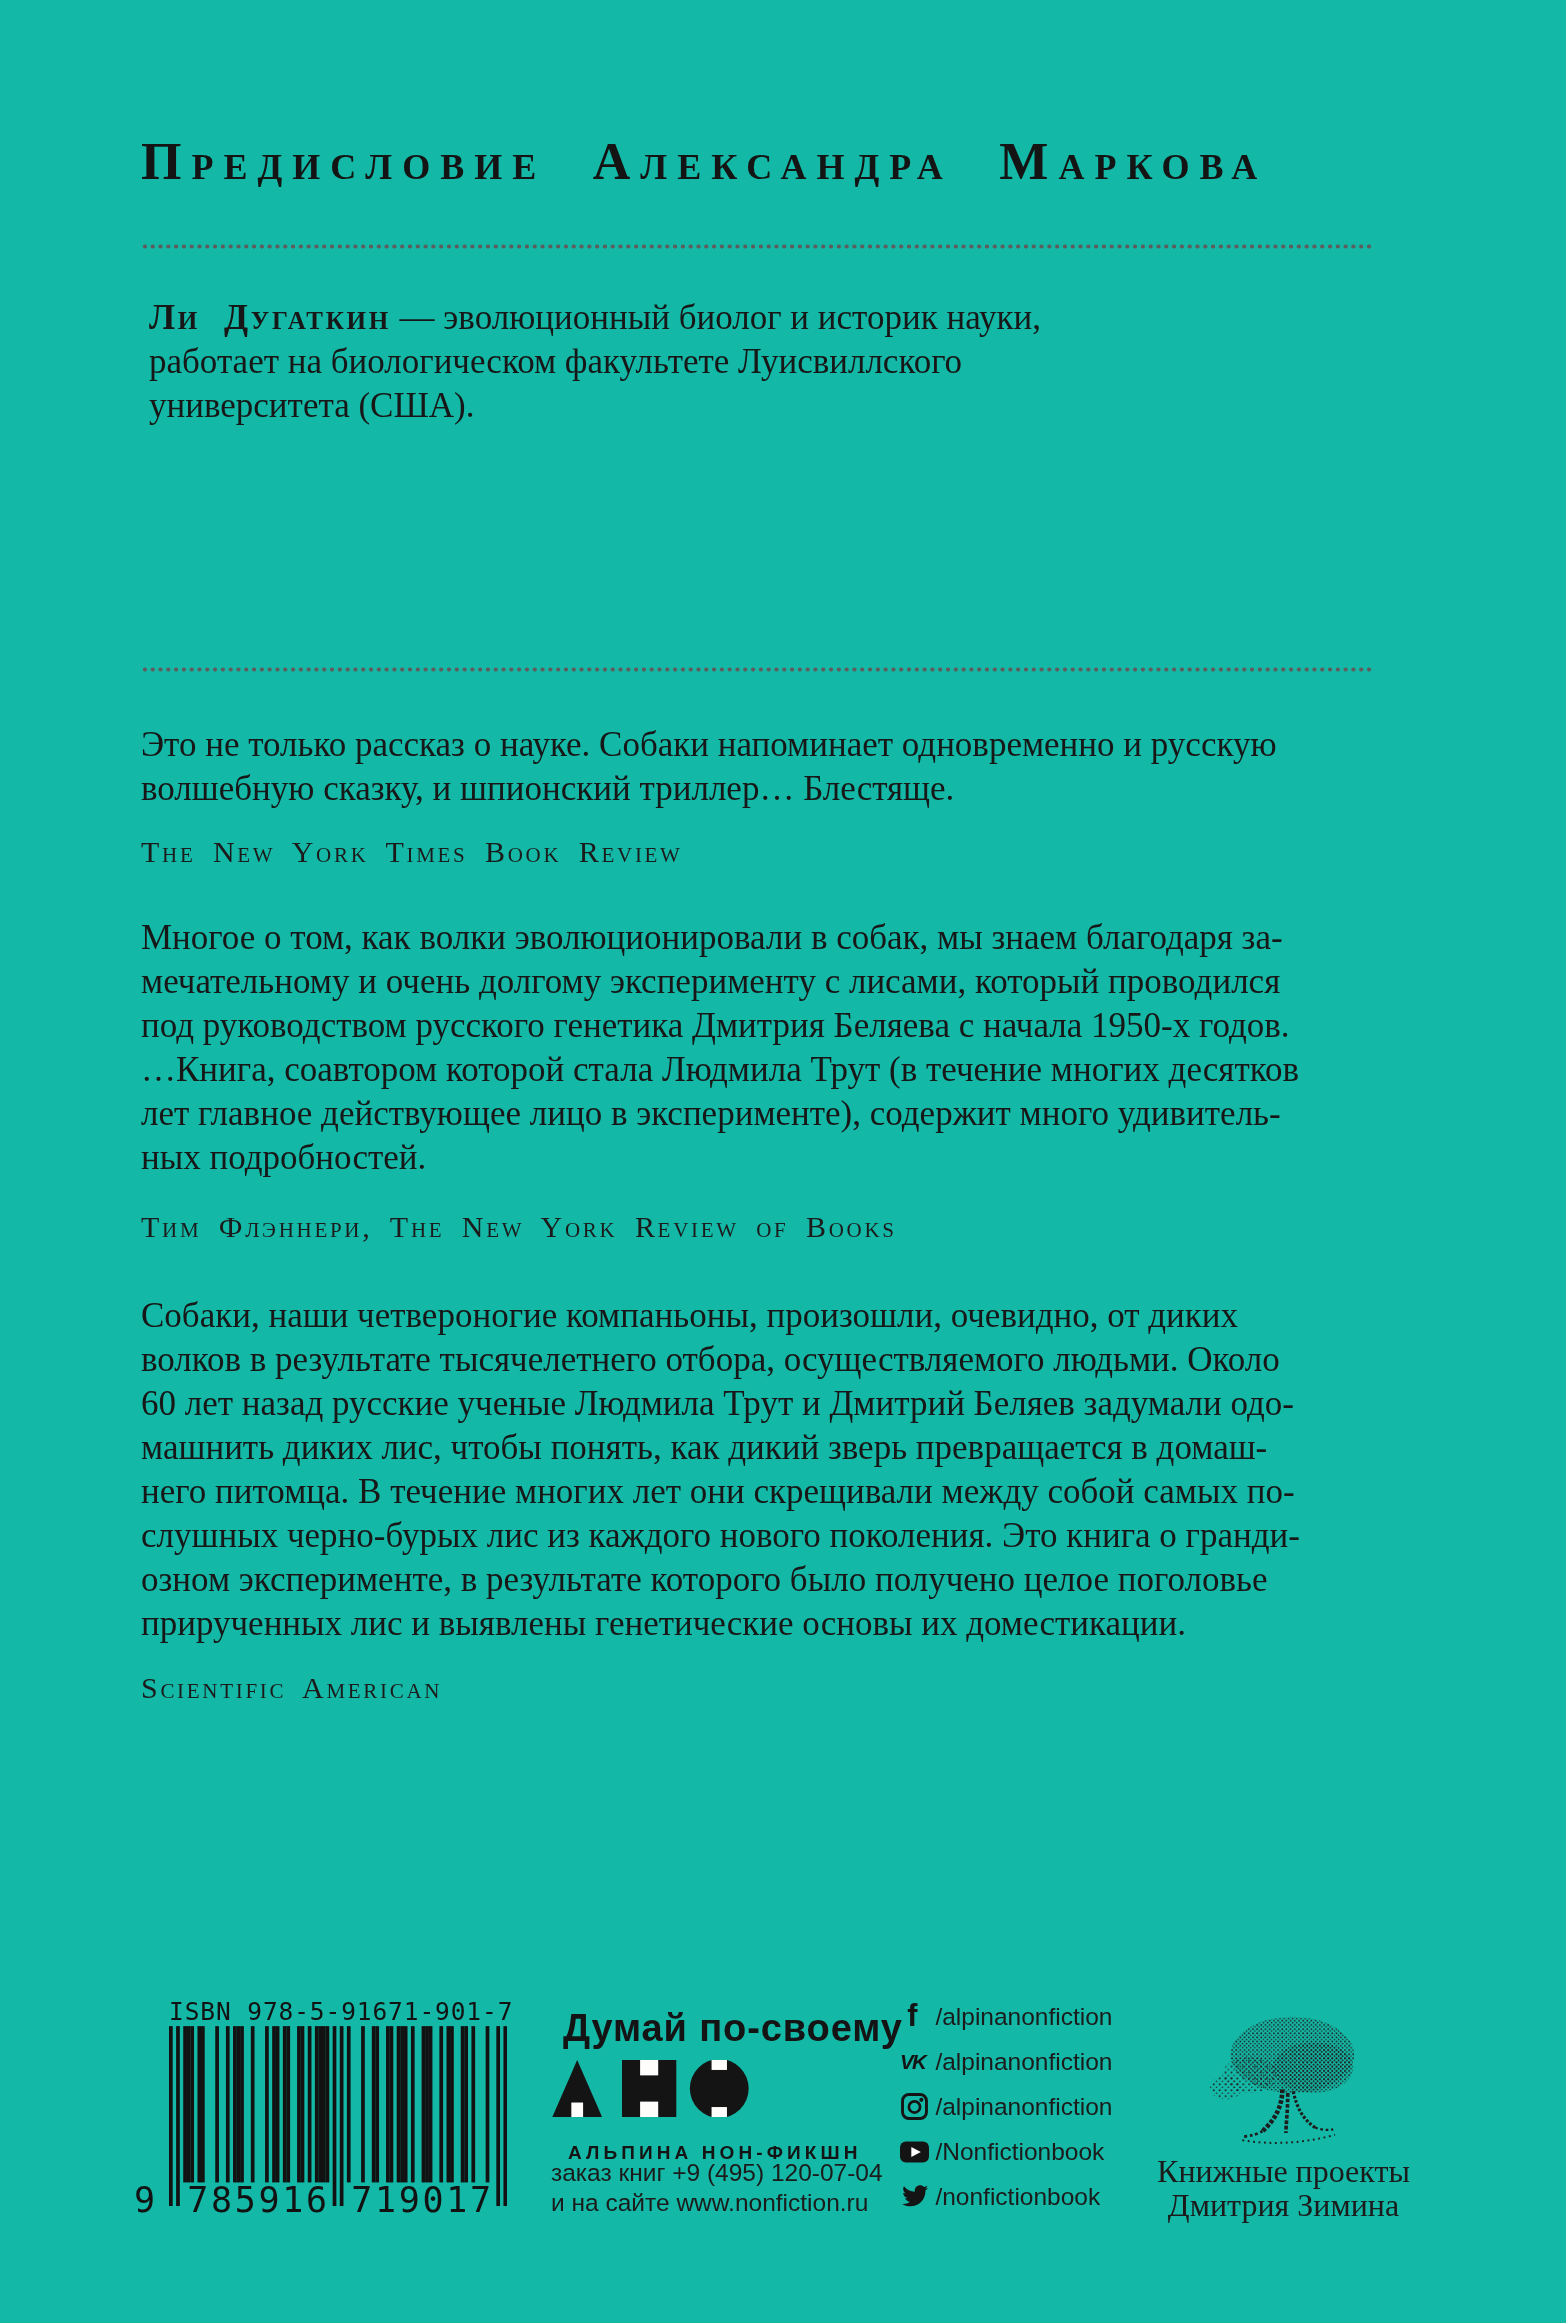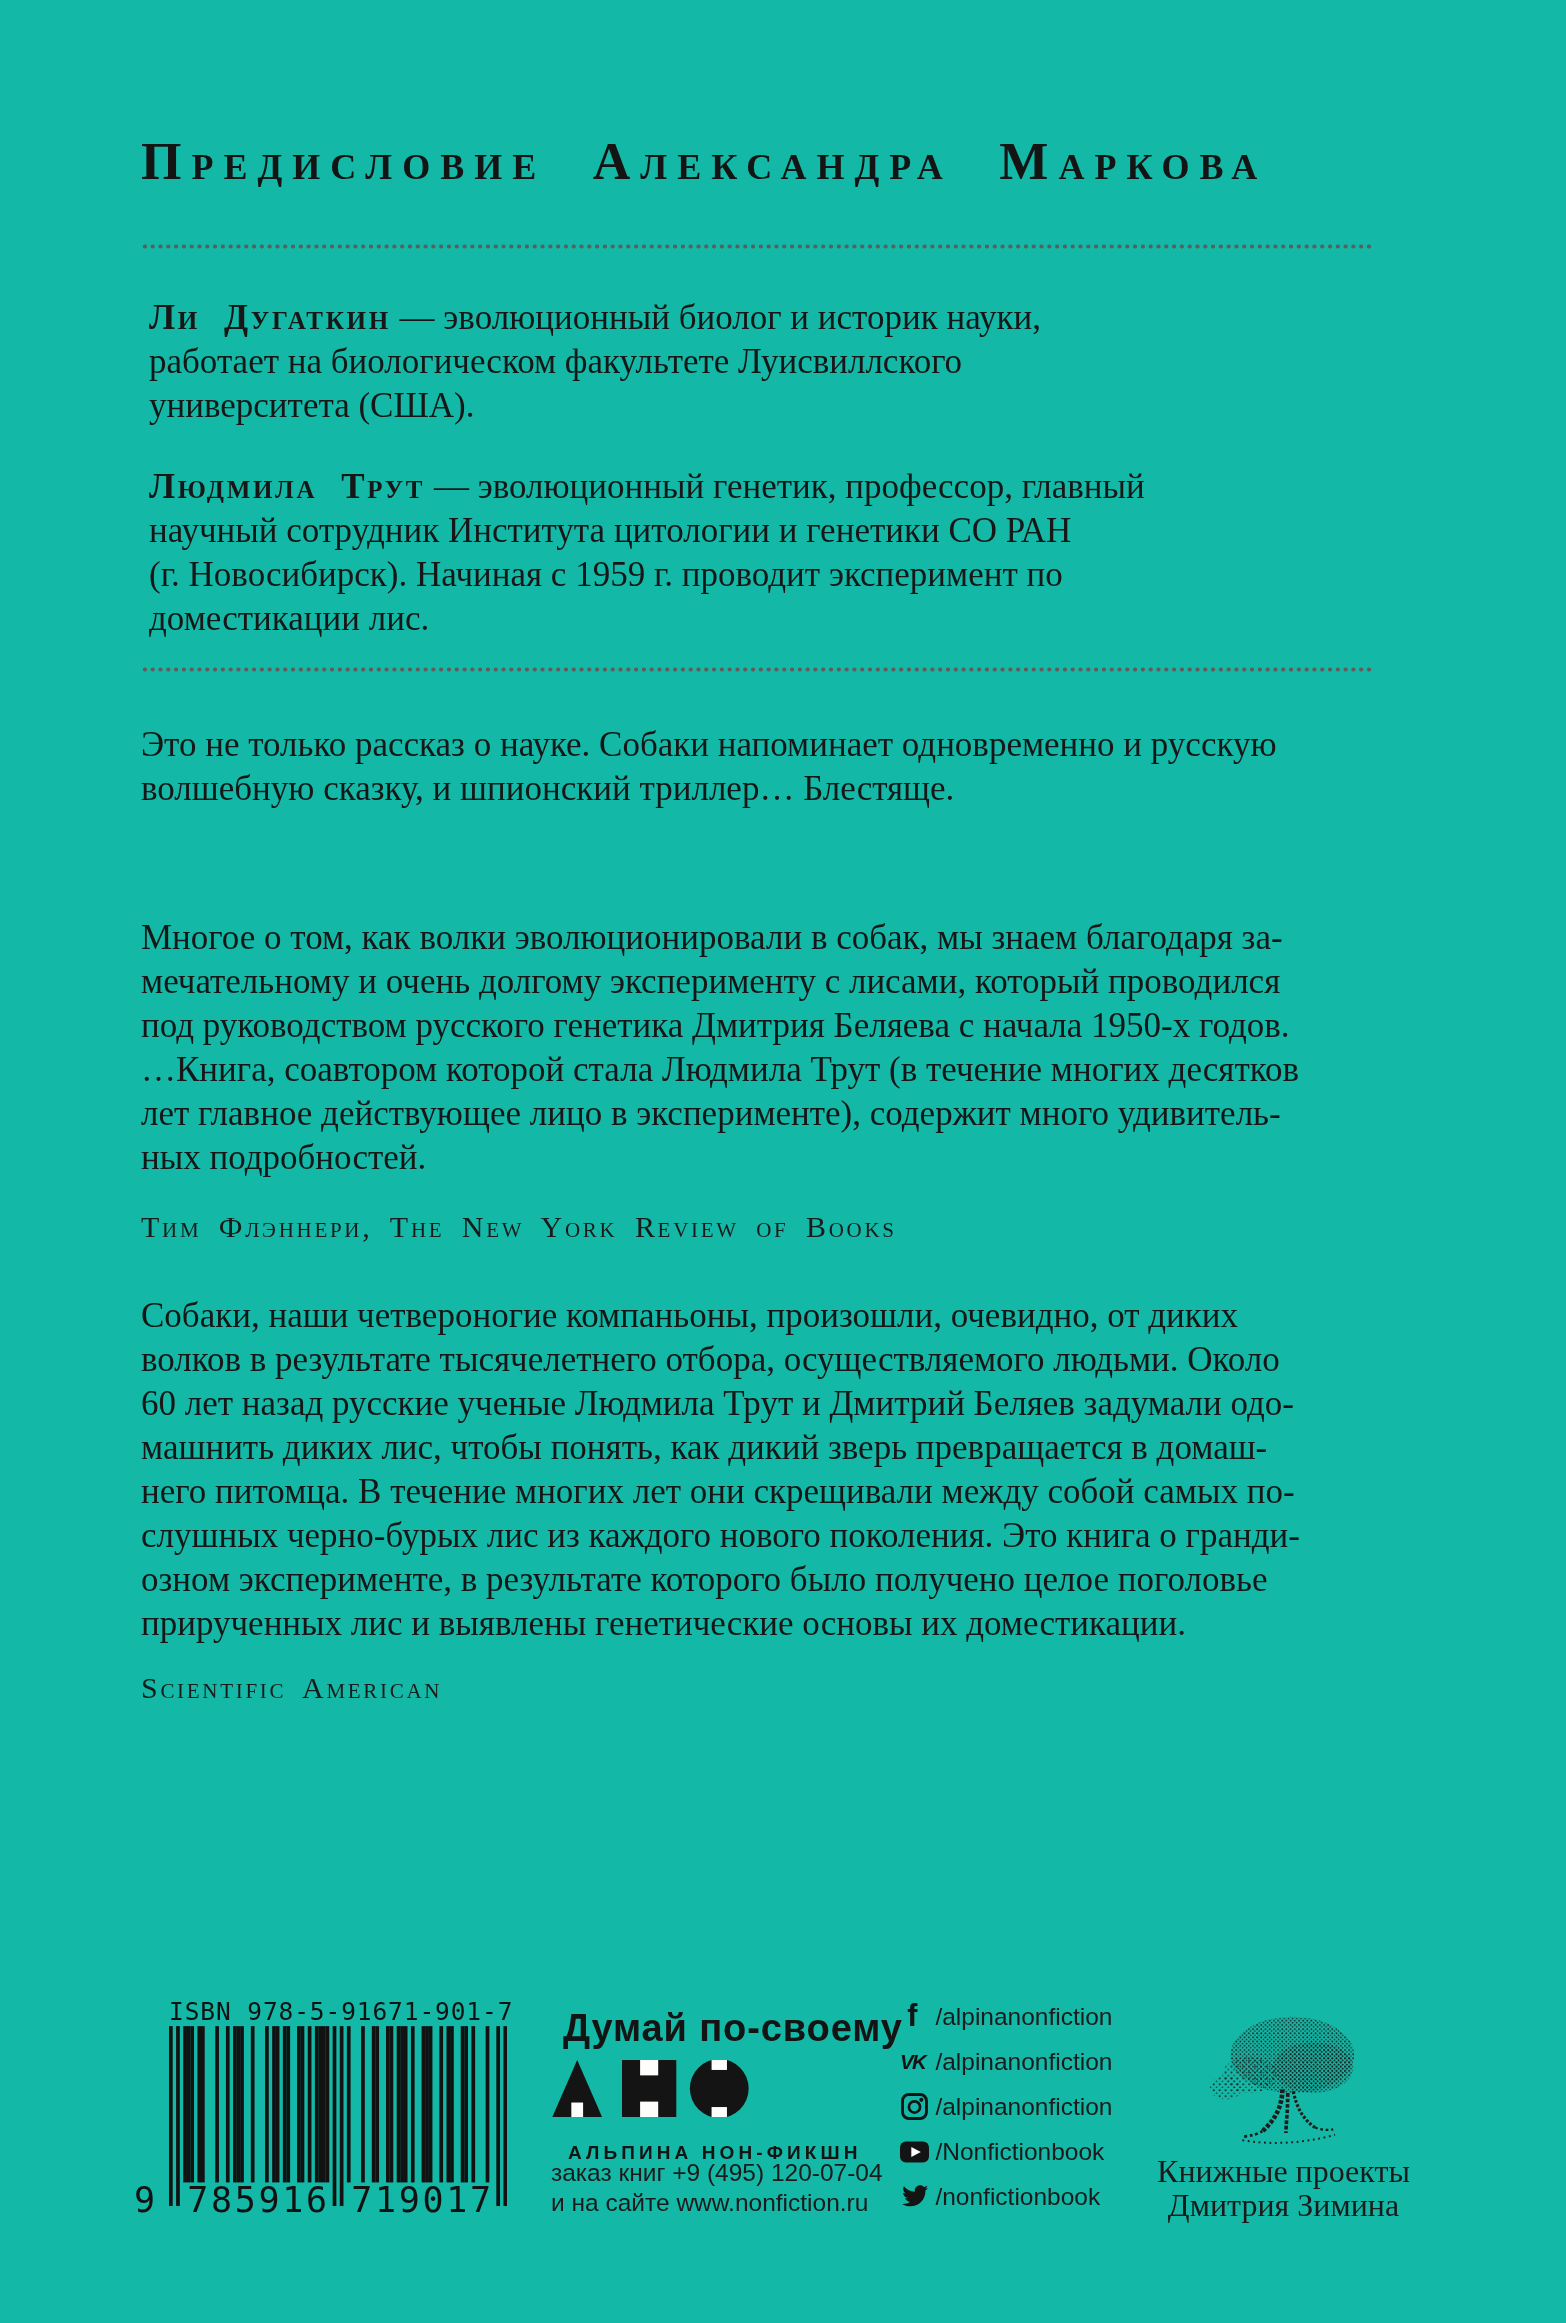--- a/index.html
+++ b/index.html
@@ -104,28 +104,26 @@
 
 <div class="page">
 
   <h1 class="title">Предисловие Александра Маркова</h1>
 
   <div class="dots d1"></div>
 
   <p class="bio b1"><span class="lead">Ли Дугаткин</span><span> — эволюционный биолог и историк науки,</span><span class="restlines">работает на биологическом факультете Луисвиллского
 университета (США).</span></p>
 
-  <p class="bio b2"><span class="lead">Людмила Трут</span><span> — эволюционный генетик, профессор, главный</span><span class="restlines">научный сотрудник Института цитологии и генетики СО РАН
-(г. Новосибирск). Начиная с 1959 г. проводит эксперимент по
-доместикации лис.</span></p>
 
   <div class="dots d2"></div>
 
   <blockquote class="quote q1">Это не только рассказ о науке. Собаки напоминает одновременно и русскую
 волшебную сказку, и шпионский триллер… Блестяще.</blockquote>
+  <p class="source s1">The New York Times Book Review</p>
 
   <blockquote class="quote q2">Многое о том, как волки эволюционировали в собак, мы знаем благодаря за-
 мечательному и очень долгому эксперименту с лисами, который проводился
 под руководством русского генетика Дмитрия Беляева с начала 1950-х годов.
 …Книга, соавтором которой стала Людмила Трут (в течение многих десятков
 лет главное действующее лицо в эксперименте), содержит много удивитель-
 ных подробностей.</blockquote>
   <p class="source s2">Тим Флэннери, The New York Review of Books</p>
 
   <blockquote class="quote q3">Собаки, наши четвероногие компаньоны, произошли, очевидно, от диких

